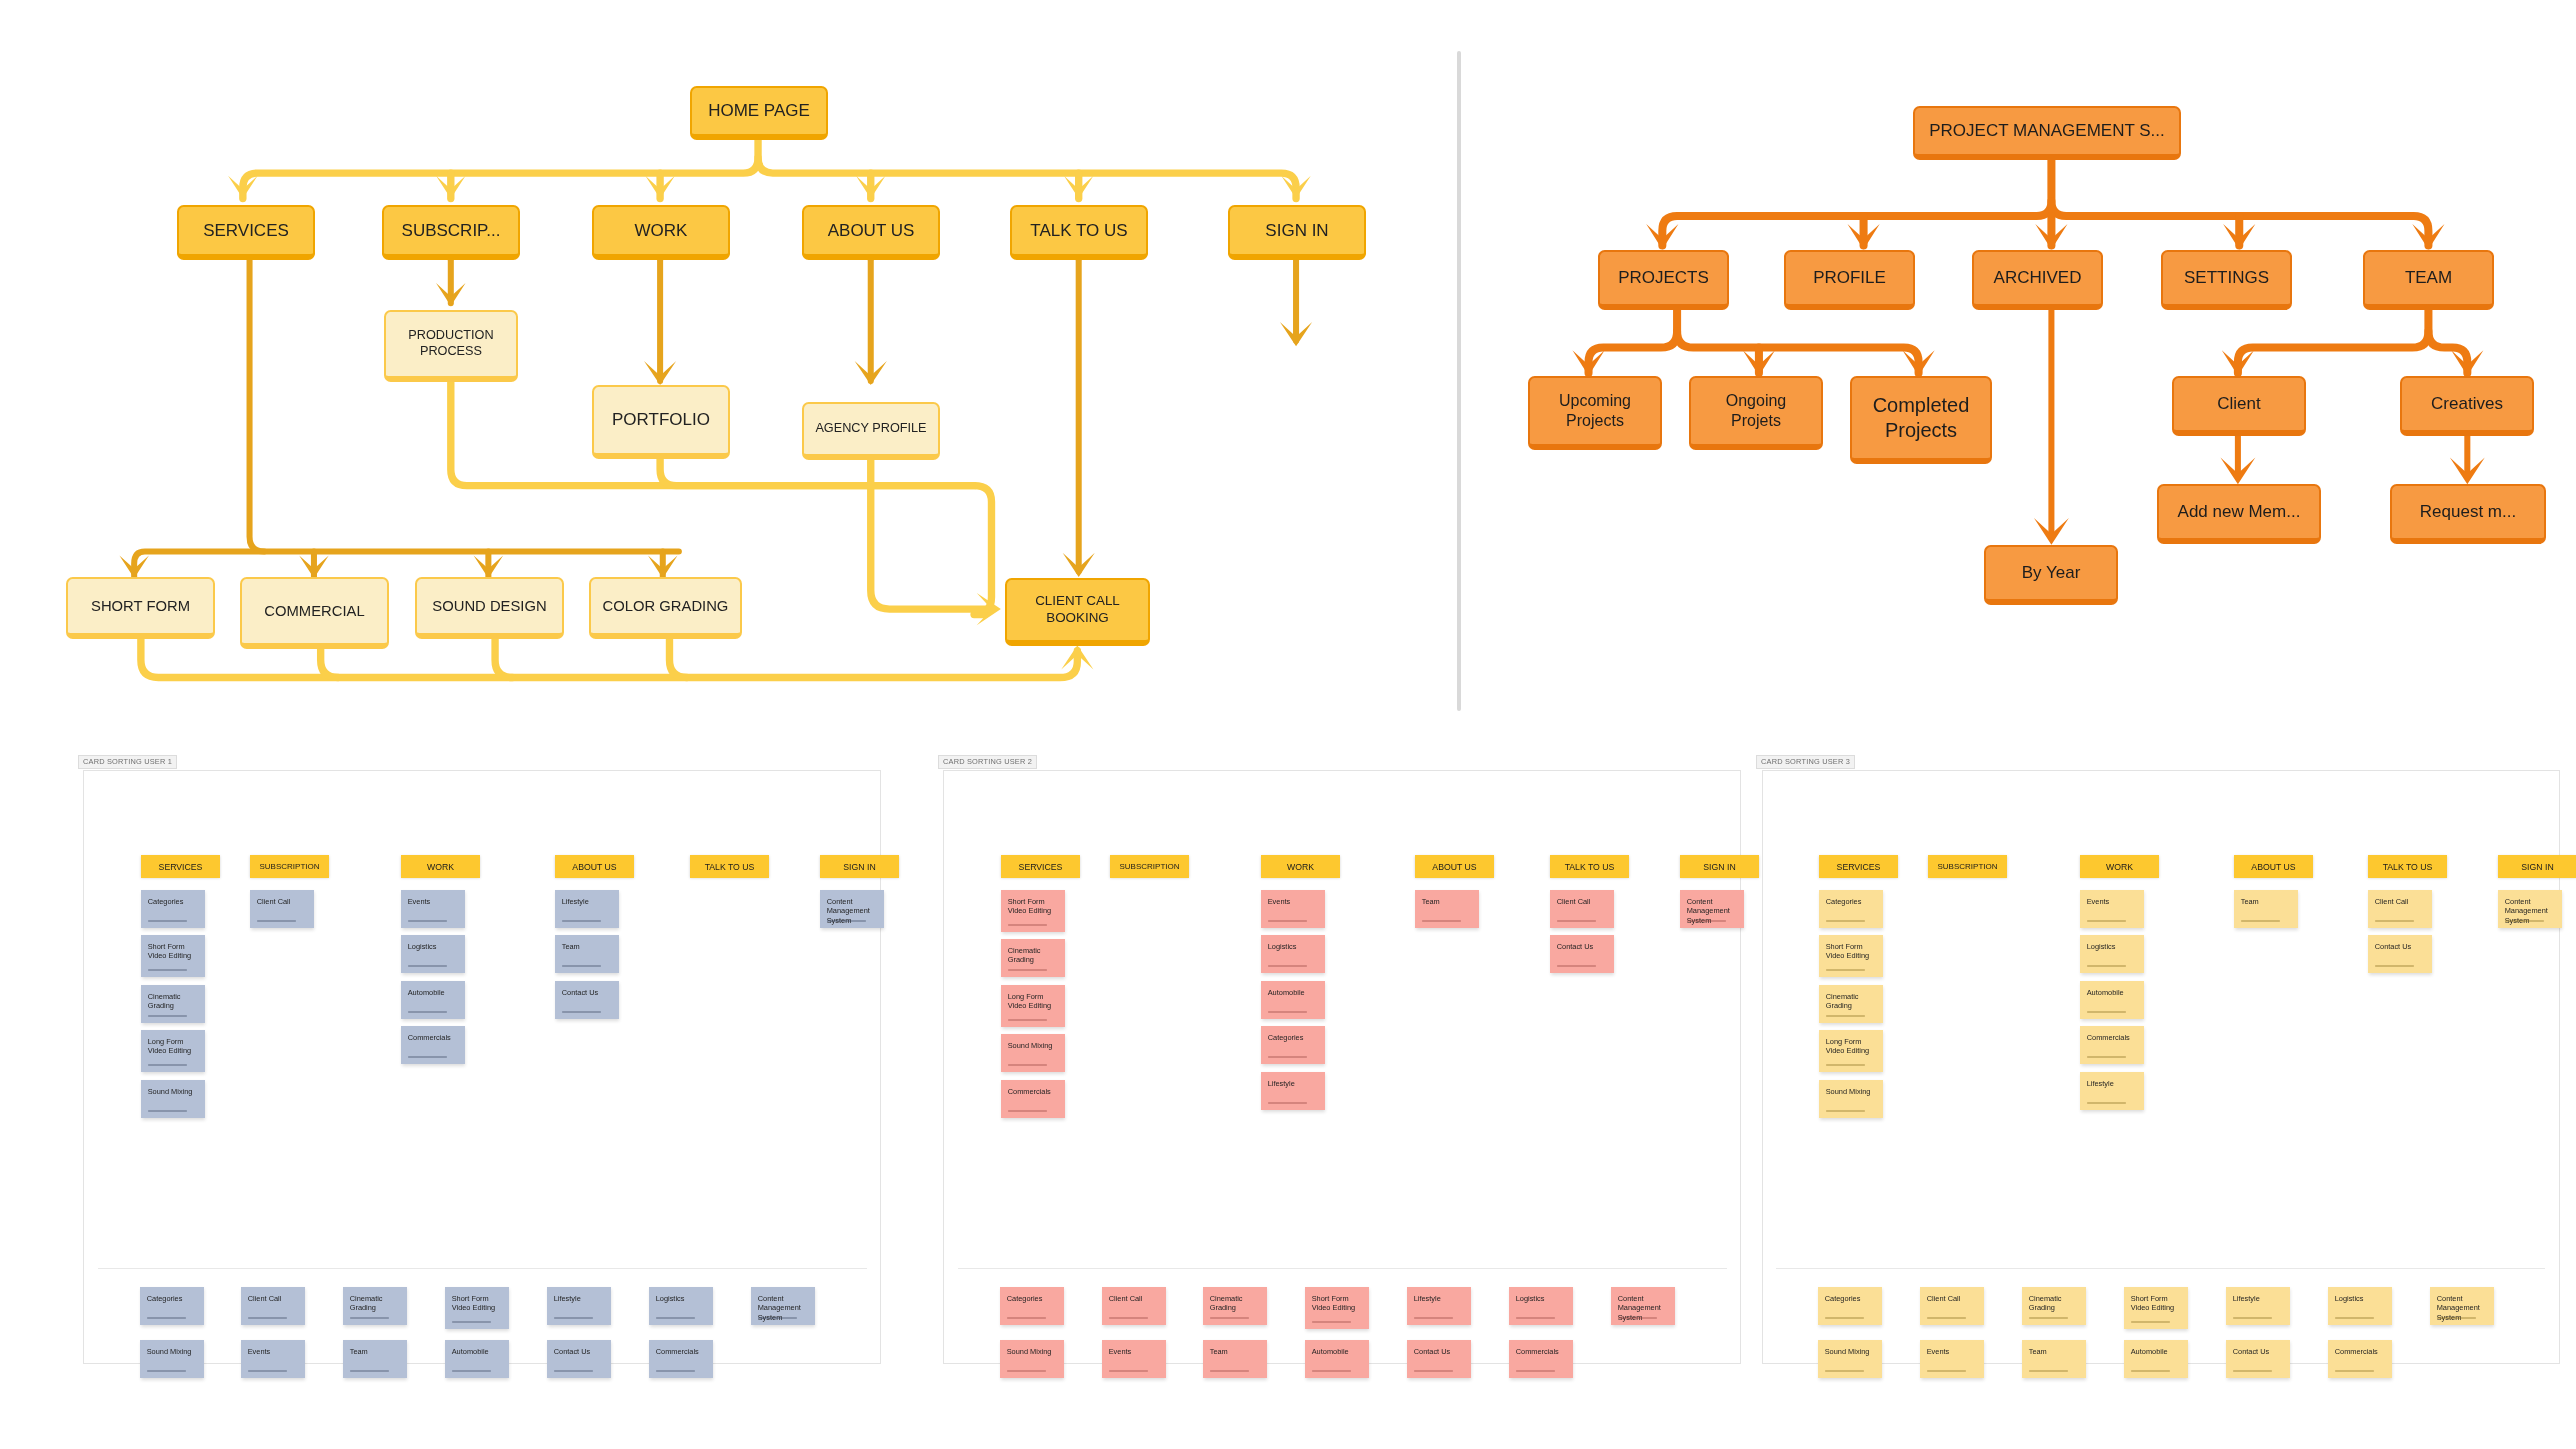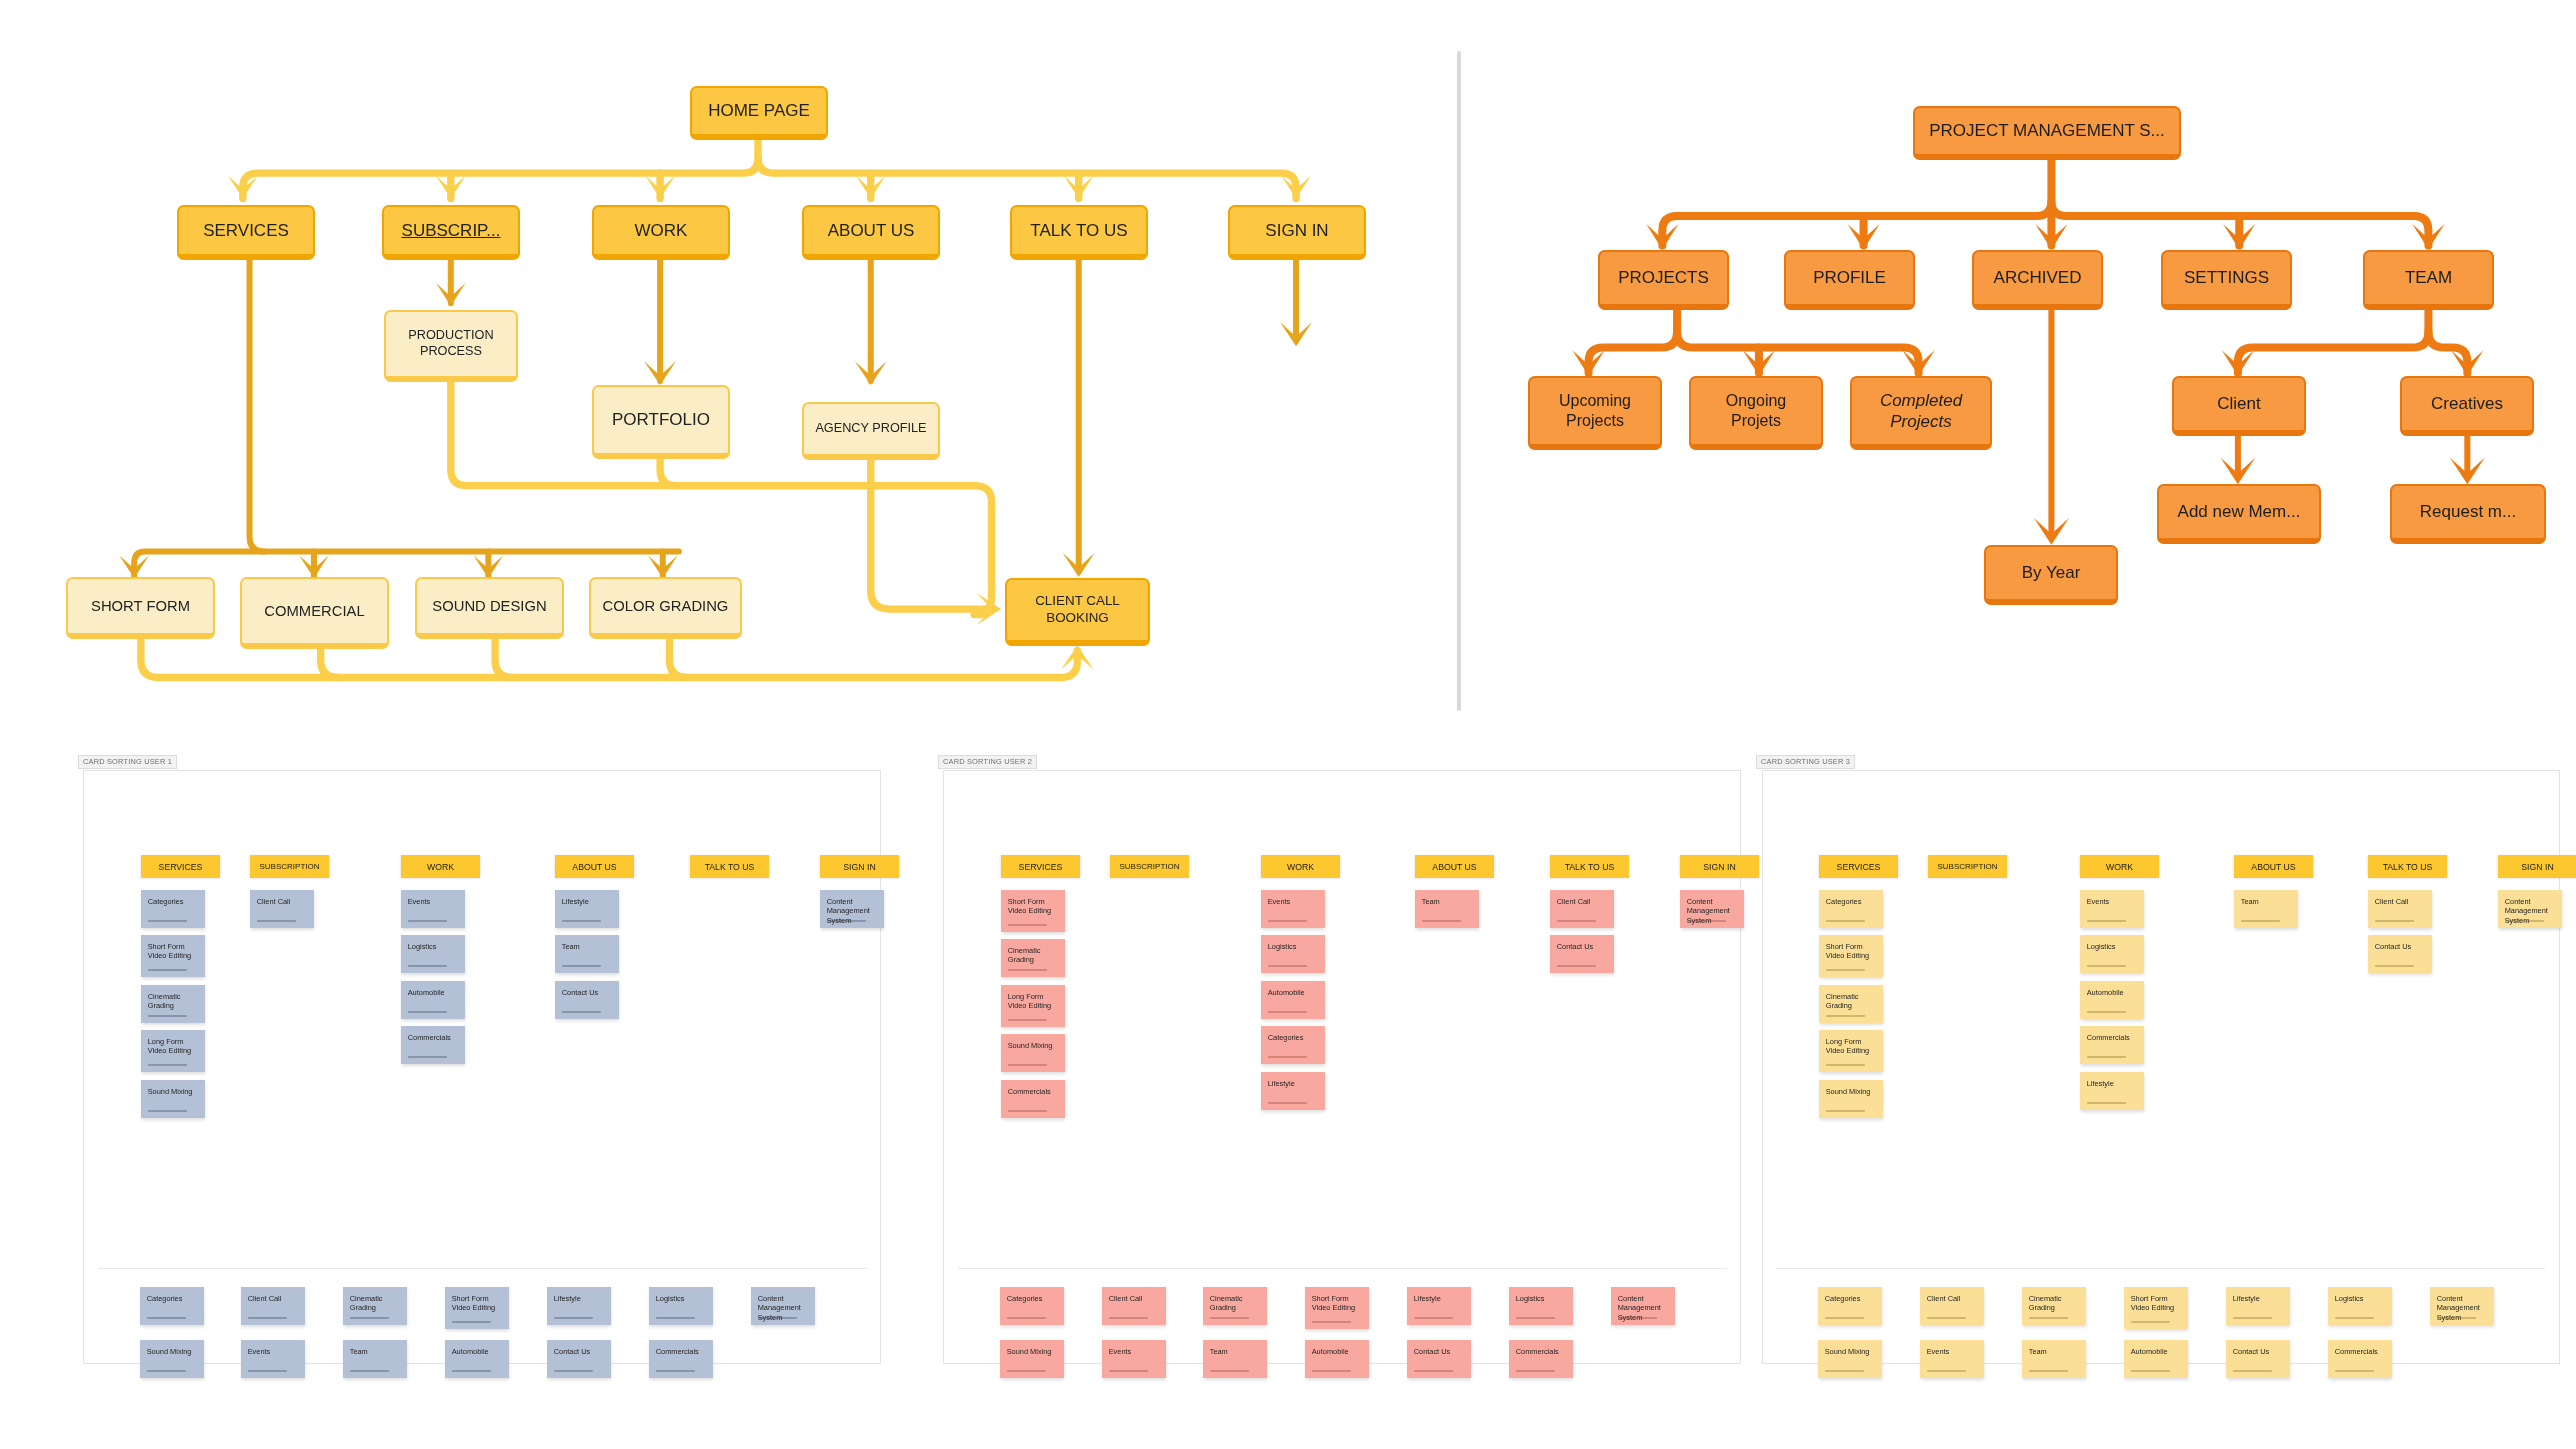--- a/index.html
+++ b/index.html
@@ -182,21 +182,21 @@
     </g>
   </svg>
 
   <div class="node n-y" style="left:690px;top:86px;width:138px;height:54px;font-size:17px;">
     <span>HOME PAGE</span>
   </div>
 
   <div class="node n-y" style="left:177px;top:205px;width:138px;height:55px;font-size:17px;">
     <span>SERVICES</span>
   </div>
-  <div class="node n-y" style="left:382px;top:205px;width:138px;height:55px;font-size:17px;text-decoration:underline;">
+  <div class="node n-y" style="left:382px;top:205px;width:138px;height:55px;font-size:17px;">
     <span>SUBSCRIP...</span>
   </div>
   <div class="node n-y" style="left:592px;top:205px;width:138px;height:55px;font-size:17px;">
     <span>WORK</span>
   </div>
   <div class="node n-y" style="left:802px;top:205px;width:138px;height:55px;font-size:17px;">
     <span>ABOUT US</span>
   </div>
   <div class="node n-y" style="left:1010px;top:205px;width:138px;height:55px;font-size:17px;">
     <span>TALK TO US</span>
@@ -256,21 +256,21 @@
   </div>
 
   <div class="node n-om" style="left:1528px;top:376px;width:134px;height:74px;font-size:16px;white-space:pre-line;">
     <span>Upcoming
 Projects</span>
   </div>
   <div class="node n-om" style="left:1689px;top:376px;width:134px;height:74px;font-size:16px;white-space:pre-line;">
     <span>Ongoing
 Projets</span>
   </div>
-  <div class="node n-om" style="left:1850px;top:376px;width:142px;height:74px;font-size:17px;white-space:pre-line;font-style:italic;">
+  <div class="node n-om" style="left:1850px;top:376px;width:142px;height:88px;font-size:20px;white-space:pre-line;">
     <span>Completed
 Projects</span>
   </div>
   <div class="node n-om" style="left:2172px;top:376px;width:134px;height:60px;font-size:17px;justify-content:center;">
     <span>Client</span>
   </div>
   <div class="node n-om" style="left:2400px;top:376px;width:134px;height:60px;font-size:17px;">
     <span>Creatives</span>
   </div>
   <div class="node n-om" style="left:1984px;top:545px;width:134px;height:60px;font-size:17px;">

